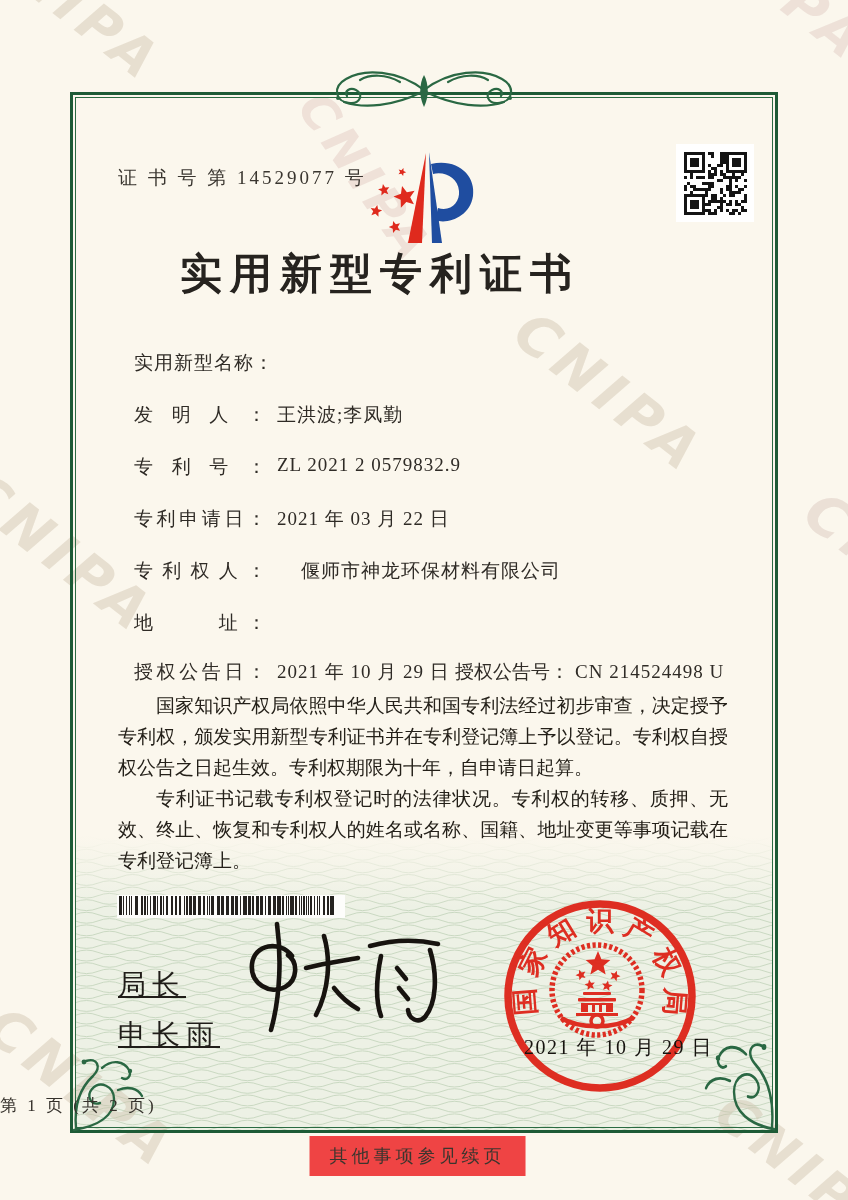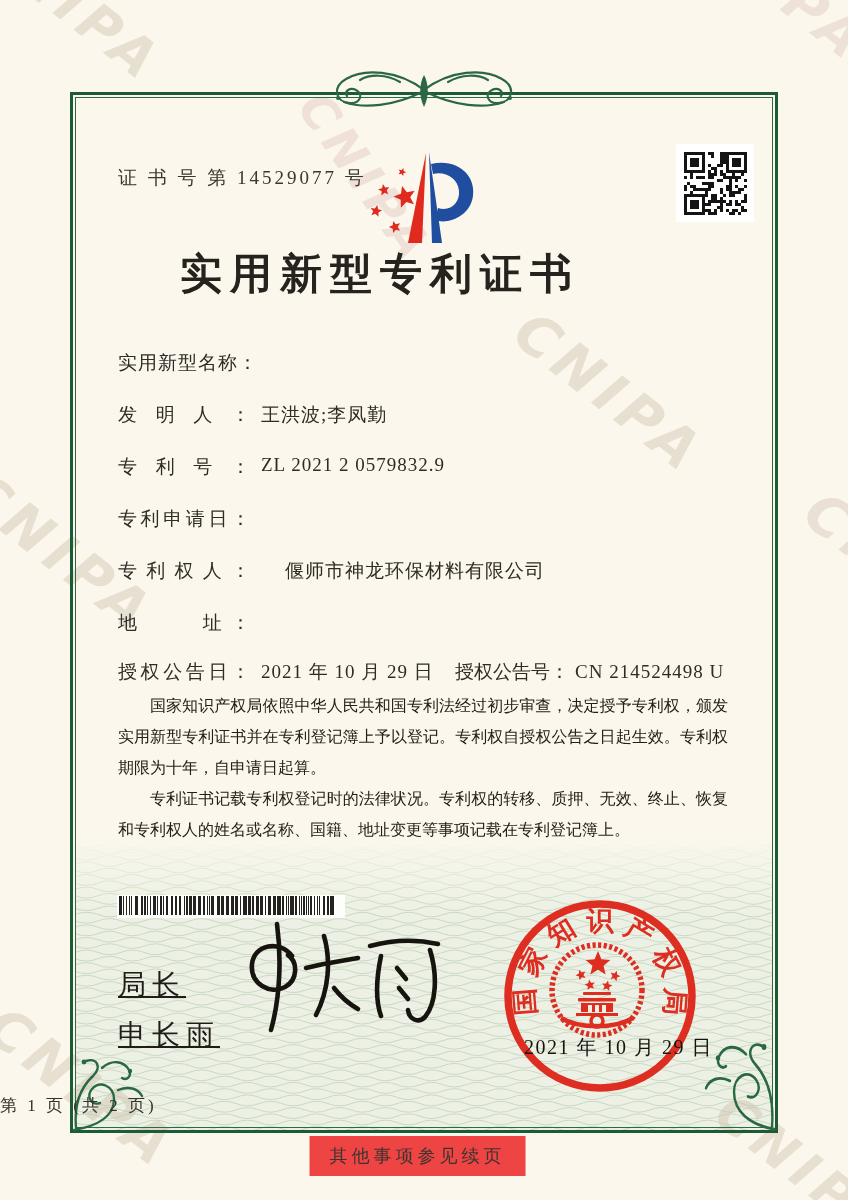--- a/index.html
+++ b/index.html
@@ -30,32 +30,32 @@
          box-sizing:border-box;z-index:3;pointer-events:none;}
   .frame-in{position:absolute;left:2px;top:2px;right:2px;bottom:2px;border:1px solid #2a6b42;}
 
   .orn{z-index:4;pointer-events:none;}
 
   
   .certno{left:118px;top:148px;font-size:19px;letter-spacing:3px;color:#3a3630;z-index:5;margin-top:17px;}
   .title{left:0;top:246px;width:760px;text-align:center;font-size:42px;font-weight:700;
          letter-spacing:8px;color:#26231f;z-index:5;}
   .fields{left:118px;top:350px;width:606px;z-index:5;font-size:19px;color:#2f2b26;}
-  .frow{position:absolute;left:0;display:flex;white-space:nowrap;}
+  .frow{position:absolute;left:16px;display:flex;white-space:nowrap;}
   .frow:nth-of-type(1){top:0;} .frow:nth-of-type(2){top:52px;}
   .frow:nth-of-type(3){top:104px;} .frow:nth-of-type(4){top:156px;}
   .frow:nth-of-type(5){top:208px;gap:24px;} .frow:nth-of-type(6){top:260px;}
   .frow:nth-of-type(7){top:309px;}
   .flabel{display:inline-block;width:133px;text-align:justify;text-align-last:justify;
           text-justify:inter-character;letter-spacing:1px;}
   .fvalue{margin-left:10px;letter-spacing:1px;}
   .grant{position:absolute;left:337px;top:309px;white-space:nowrap;}
   .grant .fvalue{margin-left:6px;}
 
-  .paras{left:118px;top:690px;width:610px;z-index:5;font-size:16px;line-height:31px;
+  .paras{left:118px;top:690px;width:610px;z-index:5;font-size:19px;line-height:31px;
          color:#242019;text-align:justify;}
   .paras p{margin:0;text-indent:2em;}
 
   .barcode-box{left:117px;top:895px;width:224px;height:21px;background:#fdfdfb;
                padding:1px 2px;z-index:5;}
 
   .officer{left:118px;top:966px;z-index:6;font-family:"Liberation Sans","DejaVu Sans",sans-serif;
            font-size:28px;letter-spacing:6px;color:#201d19;text-decoration:underline;}
   .officer div{margin-bottom:12px;}
   .sig{left:240px;top:918px;z-index:6;}
@@ -357,20 +357,21 @@
     <div class="frow">
       <span class="flabel">发明人：</span>
       <span class="fvalue">王洪波;李凤勤</span>
     </div>
     <div class="frow">
       <span class="flabel">专利号：</span>
       <span class="fvalue">ZL 2021 2 0579832.9</span>
     </div>
     <div class="frow">
       <span class="flabel">专利申请日：</span>
+      <span class="fvalue">2021 年 03 月 22 日</span>
     </div>
     <div class="frow">
       <span class="flabel">专利权人：</span>
       <span class="fvalue">偃师市神龙环保材料有限公司</span>
     </div>
     <div class="frow">
       <span class="flabel">地　　址：</span>
     </div>
     <div class="frow">
       <span class="flabel">授权公告日：</span>

